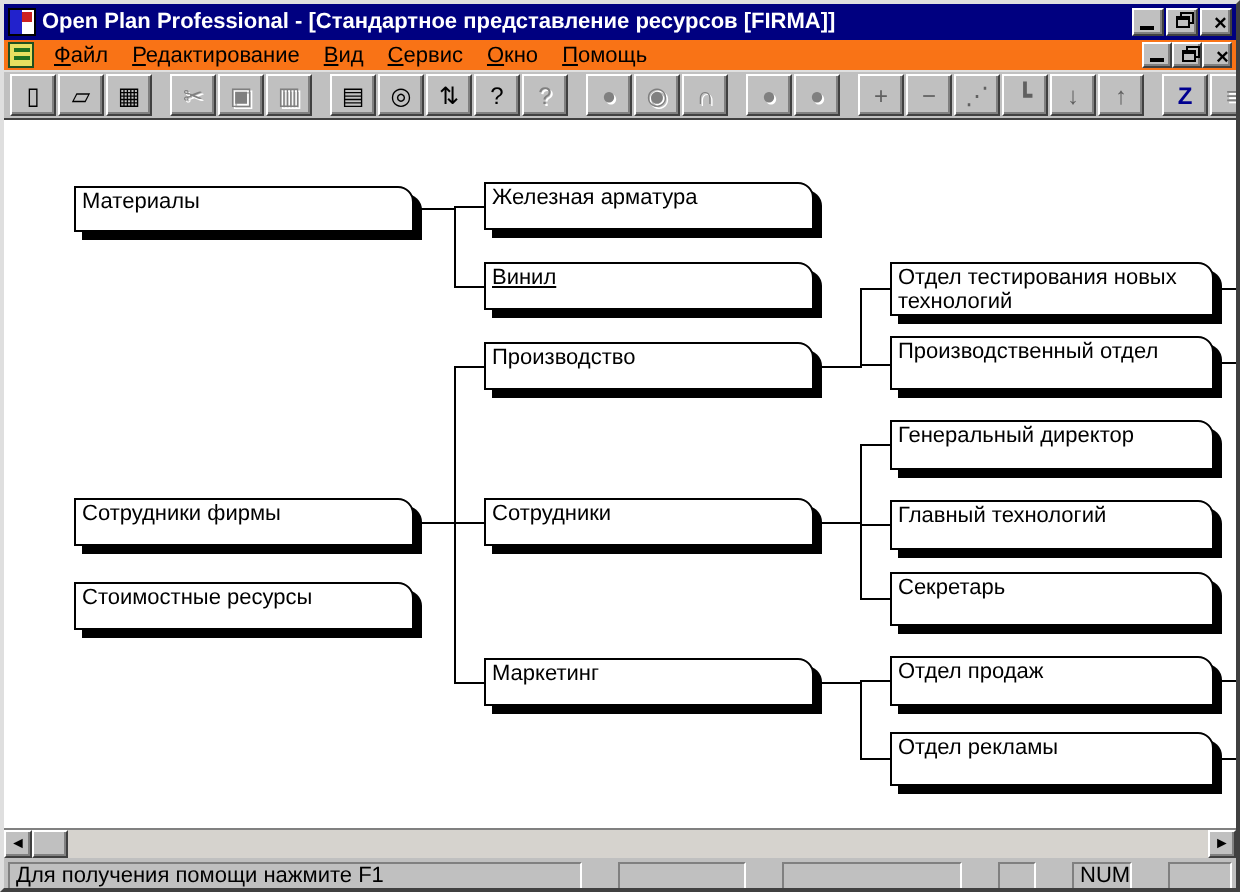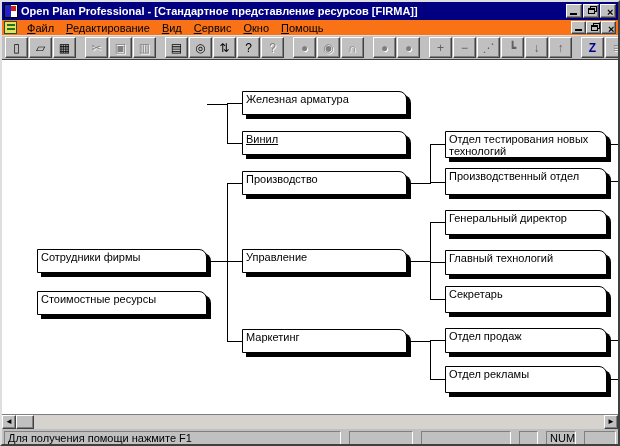--- a/index.html
+++ b/index.html
@@ -44,21 +44,21 @@
     box-shadow:4px 4px 0 0 #000;font-size:11px;line-height:12px;color:#000;padding:1px 3px;overflow:hidden;}
   .cline{position:absolute;background:#000;}
   
   .hscroll{height:14px;background:#d6d3ce;display:flex;align-items:stretch;position:relative;}
   .sbtn{width:14px;height:14px;background:#c0c0c0;border:1px solid;border-color:#fff #404040 #404040 #fff;
     box-shadow:inset -1px -1px 0 #808080;font-size:8px;line-height:12px;text-align:center;color:#000;flex:0 0 auto;padding:0;}
   .sthumb{width:18px;height:14px;background:#c0c0c0;border:1px solid;border-color:#fff #404040 #404040 #fff;
     box-shadow:inset -1px -1px 0 #808080;flex:0 0 auto;}
   .strack{flex:1;}
   
-  .statusbar{height:18px;display:flex;align-items:stretch;gap:8px;padding:2px 2px 1px 2px;background:#c0c0c0;}
+  .statusbar{height:18px;display:flex;align-items:stretch;gap:18px;padding:2px 2px 1px 2px;background:#c0c0c0;}
   .spanel{border:1px solid;border-color:#808080 #fff #fff #808080;font-size:11px;line-height:13px;
     color:#000;padding:0 3px;white-space:nowrap;overflow:hidden;}
   .sp-main{flex:1;}
   .sp-a{width:64px;}.sp-b{width:90px;}.sp-c{width:19px;}.sp-num{width:30px;}.sp-d{width:32px;}
 </style>
 </head>
 <body>
 
 <div id="win">
 
@@ -124,27 +124,28 @@
     <button class="tb-btn gray-glyph">↑</button>
     <span class="tb-gap"></span>
     <button class="tb-btn blue">Z</button>
     <button class="tb-btn disabled">≡</button>
     <span class="tb-gap"></span>
 
   </div>
 
   <div class="client">
 
+    <div class="rbox" style="left:35px;top:33px;width:170px;height:23px;">Материалы</div>
     <div class="rbox" style="left:35px;top:189px;width:170px;height:24px;">Сотрудники фирмы</div>
     <div class="rbox" style="left:35px;top:231px;width:170px;height:24px;">Стоимостные ресурсы</div>
 
     <div class="rbox" style="left:240px;top:31px;width:165px;height:24px;">Железная арматура</div>
     <div class="rbox" style="left:240px;top:71px;width:165px;height:24px;text-decoration:underline;">Винил</div>
     <div class="rbox" style="left:240px;top:111px;width:165px;height:24px;">Производство</div>
-    <div class="rbox" style="left:240px;top:189px;width:165px;height:24px;">Управление</div>
+    <div class="rbox" style="left:240px;top:189px;width:165px;height:24px;">Сотрудники</div>
     <div class="rbox" style="left:240px;top:269px;width:165px;height:24px;">Маркетинг</div>
 
     <div class="rbox" style="left:443px;top:71px;width:162px;height:27px;">Отдел тестирования новых технологий</div>
     <div class="rbox" style="left:443px;top:108px;width:162px;height:27px;">Производственный отдел</div>
     <div class="rbox" style="left:443px;top:150px;width:162px;height:25px;">Генеральный директор</div>
     <div class="rbox" style="left:443px;top:190px;width:162px;height:25px;">Главный технологий</div>
     <div class="rbox" style="left:443px;top:226px;width:162px;height:27px;">Секретарь</div>
     <div class="rbox" style="left:443px;top:268px;width:162px;height:25px;">Отдел продаж</div>
     <div class="rbox" style="left:443px;top:306px;width:162px;height:27px;">Отдел рекламы</div>
 

